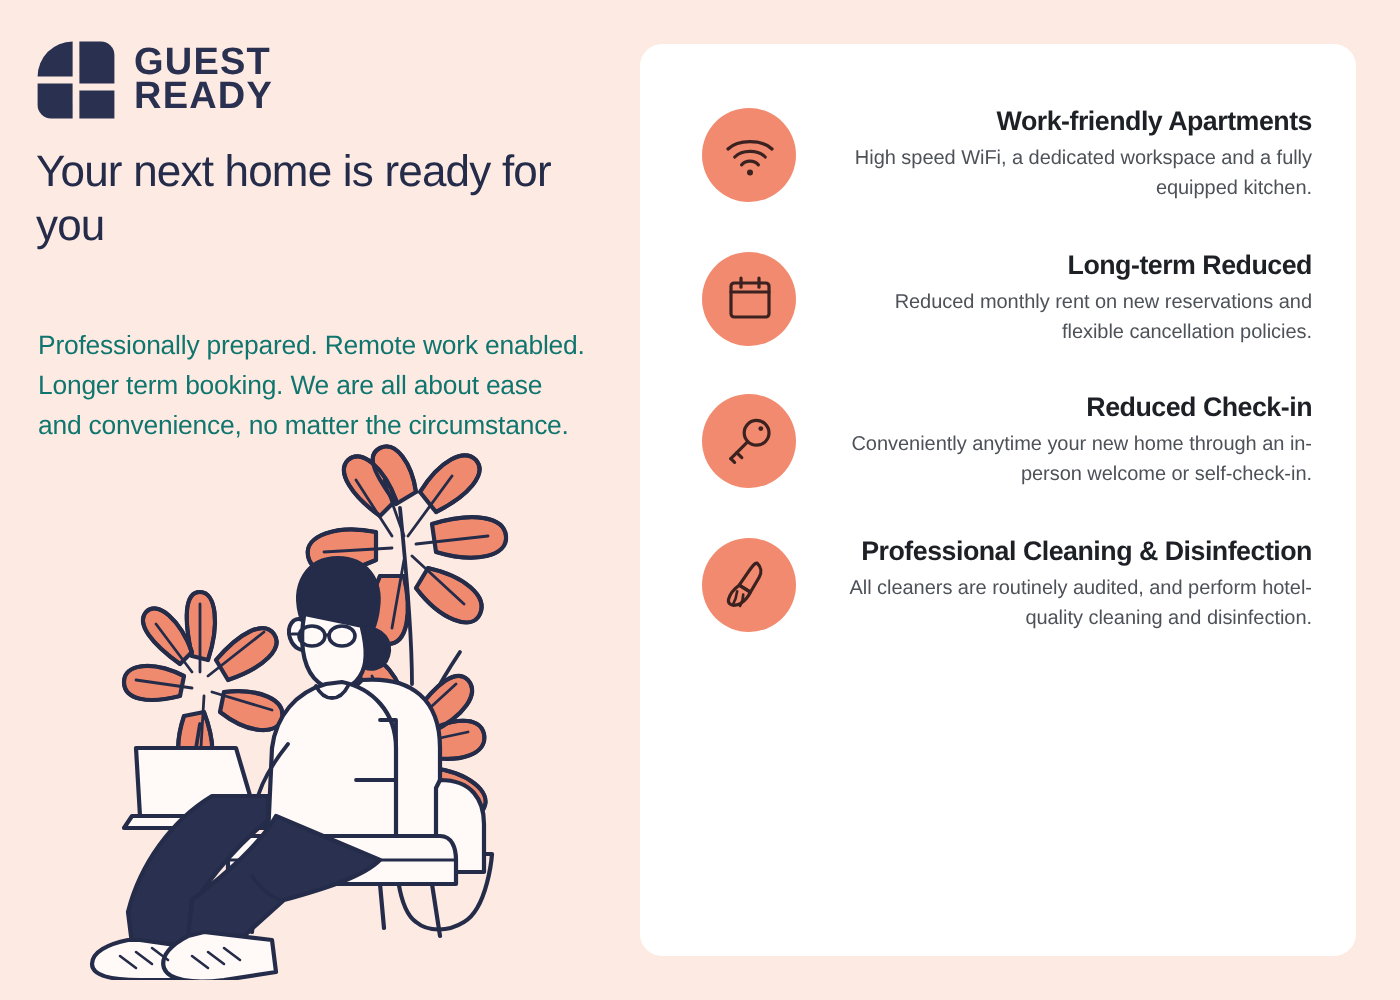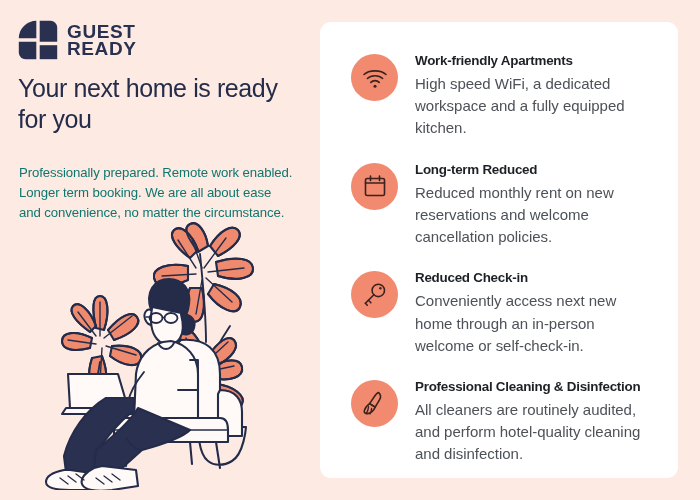--- a/index.html
+++ b/index.html
@@ -59,21 +59,21 @@
   }
 
   .headline {
     position: absolute;
     left: 18px;
     top: 73px;
     width: 290px;
     margin: 0;
     font-family: "Liberation Sans", sans-serif;
     font-weight: 400;
-    font-size: 25px;
+    font-size: 22px;
     line-height: 1.22;
     letter-spacing: -0.4px;
     color: #242c4a;
   }
 
   .subcopy {
     position: absolute;
     left: 19px;
     top: 163px;
     width: 276px;
@@ -98,20 +98,21 @@
   .feature-card {
     position: absolute;
     left: 320px;
     top: 22px;
     width: 358px;
     height: 456px;
     background: #ffffff;
     border-radius: 11px;
     box-sizing: border-box;
     padding: 30px 22px 26px 31px;
+    text-align: right;
   }
   .feature-list {
     list-style: none;
     margin: 0;
     padding: 0;
     display: flex;
     flex-direction: column;
     gap: 21px;
   }
   .feature-item {
@@ -144,21 +145,21 @@
     font-weight: 700;
     font-size: 13.4px;
     letter-spacing: -0.25px;
     color: #1d2025;
     line-height: 1.2;
   }
   .feature-desc {
     margin: 0;
     font-family: "Liberation Sans", sans-serif;
     font-weight: 400;
-    font-size: 15px;
+    font-size: 10px;
     line-height: 1.48;
     letter-spacing: -0.02px;
     color: #4d5158;
   }
 </style>
 </head>
 <body>
 
 <div class="page">
 
@@ -330,39 +331,39 @@
             <g fill="none" stroke="#3b2220" stroke-width="1.6" stroke-linecap="round" stroke-linejoin="round">
               <rect x="2.5" y="4.5" width="19" height="17" rx="1.6"></rect>
               <path d="M2.5 9 L21.5 9"></path>
               <path d="M7.5 2 L7.5 6.6"></path>
               <path d="M16.5 2 L16.5 6.6"></path>
             </g>
           </svg>
         </span>
         <div class="feature-text">
           <p class="feature-title">Long-term Reduced</p>
-          <p class="feature-desc">Reduced monthly rent on new reservations and welcome cancellation policies.</p>
+          <p class="feature-desc">Reduced monthly rent on new reservations and flexible cancellation policies.</p>
         </div>
       </li>
 
       <li class="feature-item">
         <span class="feature-icon-badge">
           <svg width="25" height="25" viewBox="0 0 25 25">
             <g fill="none" stroke="#3b2220" stroke-width="1.6" stroke-linecap="round" stroke-linejoin="round">
               <circle cx="16.3" cy="8.4" r="6.2"></circle>
               <circle cx="18.4" cy="6.3" r="1.2" fill="#3b2220" stroke="none"></circle>
               <path d="M11.9 12.8 L3.4 21.3"></path>
               <path d="M6.4 18.3 L8.9 20.8"></path>
               <path d="M3.4 21.3 L5.3 23.2"></path>
             </g>
           </svg>
         </span>
         <div class="feature-text">
           <p class="feature-title">Reduced Check-in</p>
-          <p class="feature-desc">Conveniently access next new home through an in-person welcome or self-check-in.</p>
+          <p class="feature-desc">Conveniently anytime your new home through an in-person welcome or self-check-in.</p>
         </div>
       </li>
 
 
       <li class="feature-item">
         <span class="feature-icon-badge">
           <svg width="25" height="25" viewBox="0 0 25 25">
             <g fill="none" stroke="#3b2220" stroke-width="1.6" stroke-linecap="round" stroke-linejoin="round">
               <path d="M16.6 1.6 C18.6 3.4 19 6.2 17.6 8.6 L13.2 16.1 L7.6 12.6 L12.6 5.3 C14.2 3 15.3 1.4 16.6 1.6 Z"></path>
               <path d="M7.6 12.6 L13.2 16.1 C13.2 16.1 10.6 22 5.6 22.6 C3.3 22.9 1.8 21.6 2.3 19.6 C3 16.9 5.2 14.3 7.6 12.6 Z"></path>

